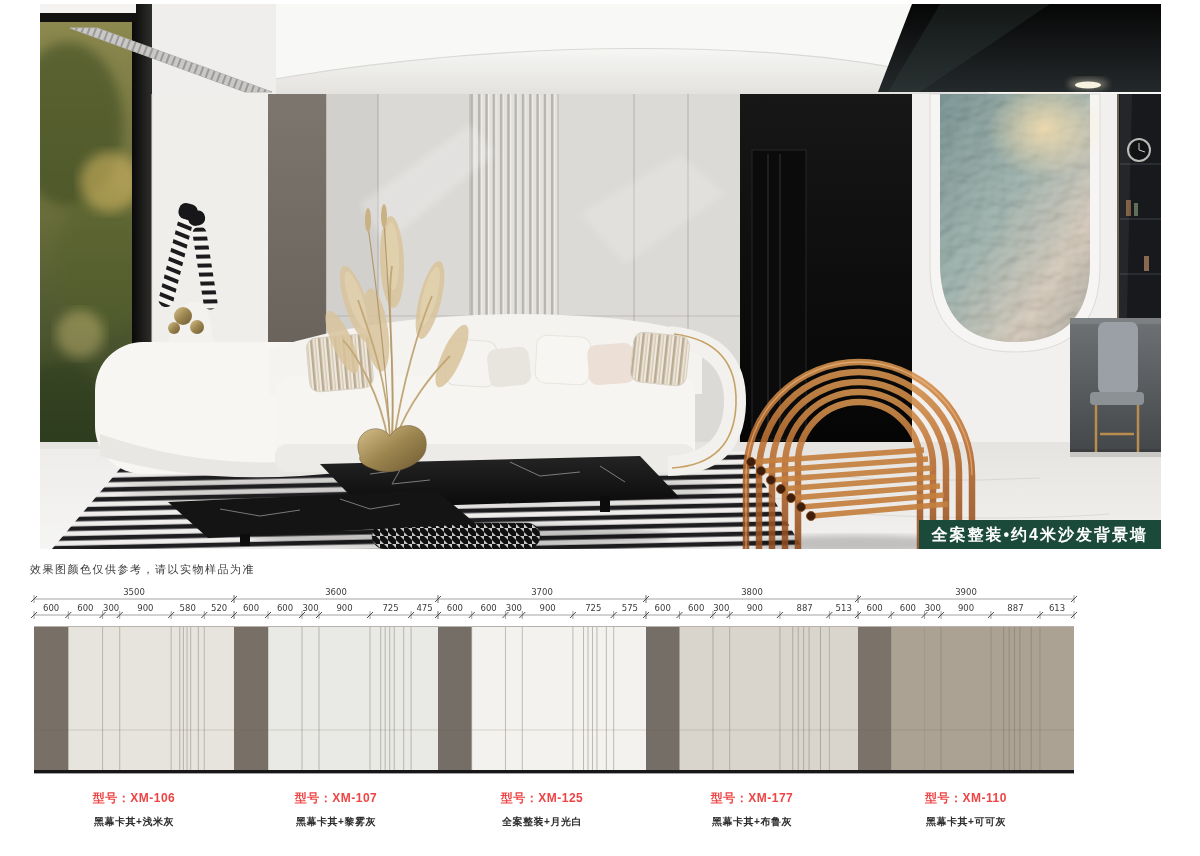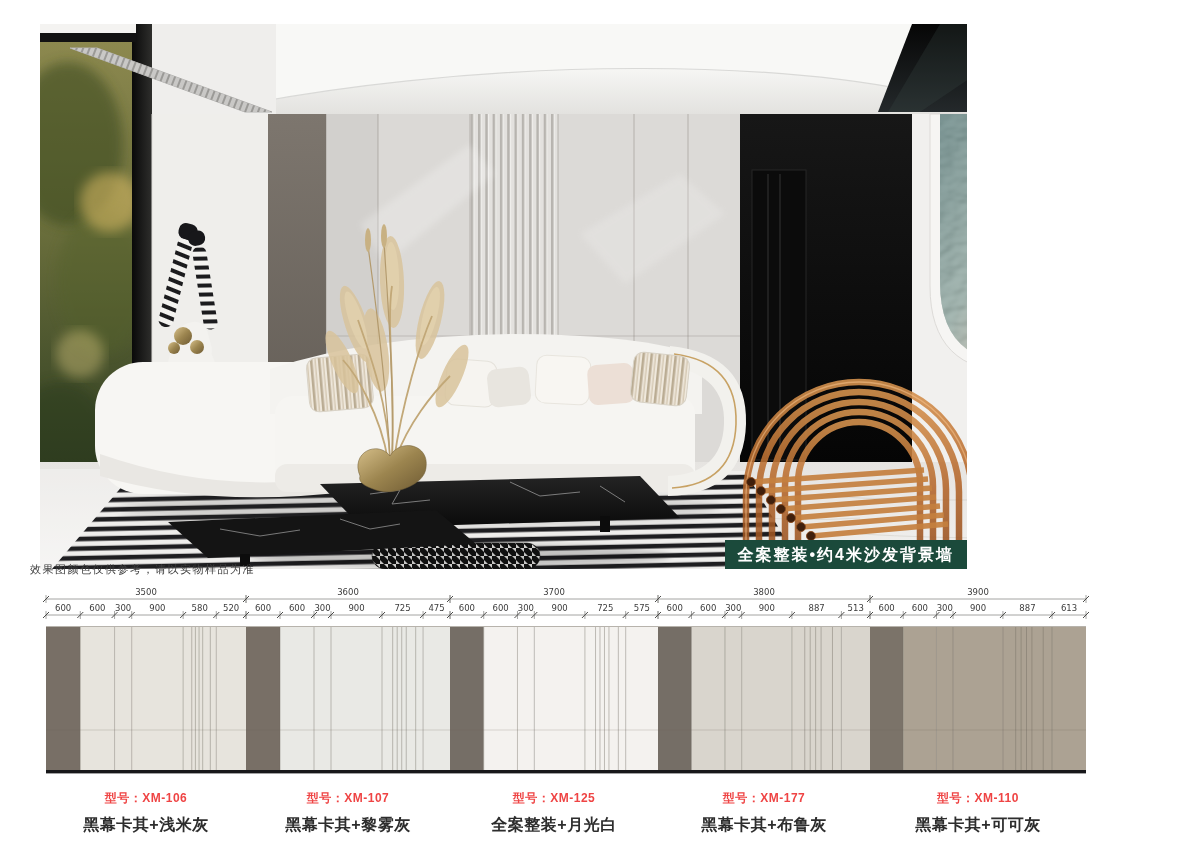--- a/index.html
+++ b/index.html
@@ -1,37 +1,37 @@
 <!DOCTYPE html>
 <html><head>
 <meta charset="utf-8">
 <style>
   html,body{margin:0;padding:0;background:#ffffff;}
   .page{position:relative;width:1200px;height:856px;background:#ffffff;overflow:hidden;
         font-family:"Liberation Sans","DejaVu Sans",sans-serif;}
-  .hero{position:absolute;left:40px;top:24px;width:927px;height:545px;overflow:hidden;}
+  .hero{position:absolute;left:40px;top:4px;width:1121px;height:545px;overflow:hidden;}
   .hero svg{display:block;}
   .badge{position:absolute;right:0;bottom:0;height:29px;line-height:29px;
          background:#1b4a3b;color:#fff;padding:0 13px;font-size:16px;font-weight:700;
          letter-spacing:2px;white-space:nowrap;}
   .disclaimer{position:absolute;left:30px;top:562px;font-size:11px;color:#3b3b3b;
               letter-spacing:1.5px;}
-  .panels{position:absolute;left:46px;top:586px;width:984px;display:flex;
+  .panels{position:absolute;left:34px;top:586px;width:984px;display:flex;
           align-items:flex-start;}
   .col{display:flex;flex-direction:column;align-items:center;}
   .col svg{display:block;overflow:visible;}
   .dims{margin-bottom:2px;}
   .dims text{font-size:8.5px;fill:#3c3c3c;font-family:"DejaVu Sans","Liberation Sans",sans-serif;}
   .dl{stroke:#8d8d8b;stroke-width:.8;}
   .dt{stroke:#4c4c4a;stroke-width:1;}
   .seam{stroke:#6d675d;stroke-opacity:.45;stroke-width:.9;}
   .hseam{stroke:#6d675d;stroke-opacity:.28;stroke-width:.8;}
   .topline{stroke:#b7b3ac;stroke-width:1;}
   .model{margin-top:14px;font-size:12px;font-weight:700;color:#ef4444;letter-spacing:.5px;}
-  .finish{margin-top:8px;font-size:16px;font-weight:600;color:#2d2d2d;letter-spacing:.5px;}
+  .finish{margin-top:8px;font-size:10px;font-weight:600;color:#2d2d2d;letter-spacing:.5px;}
 </style>
 </head>
 <body>
 
 <div class="page">
 
   <div class="hero">
     <svg width="1123" height="545" viewBox="0 0 1123 545">
       <defs>
         <linearGradient id="glassG" x1="0" y1="0" x2="0" y2="1">

